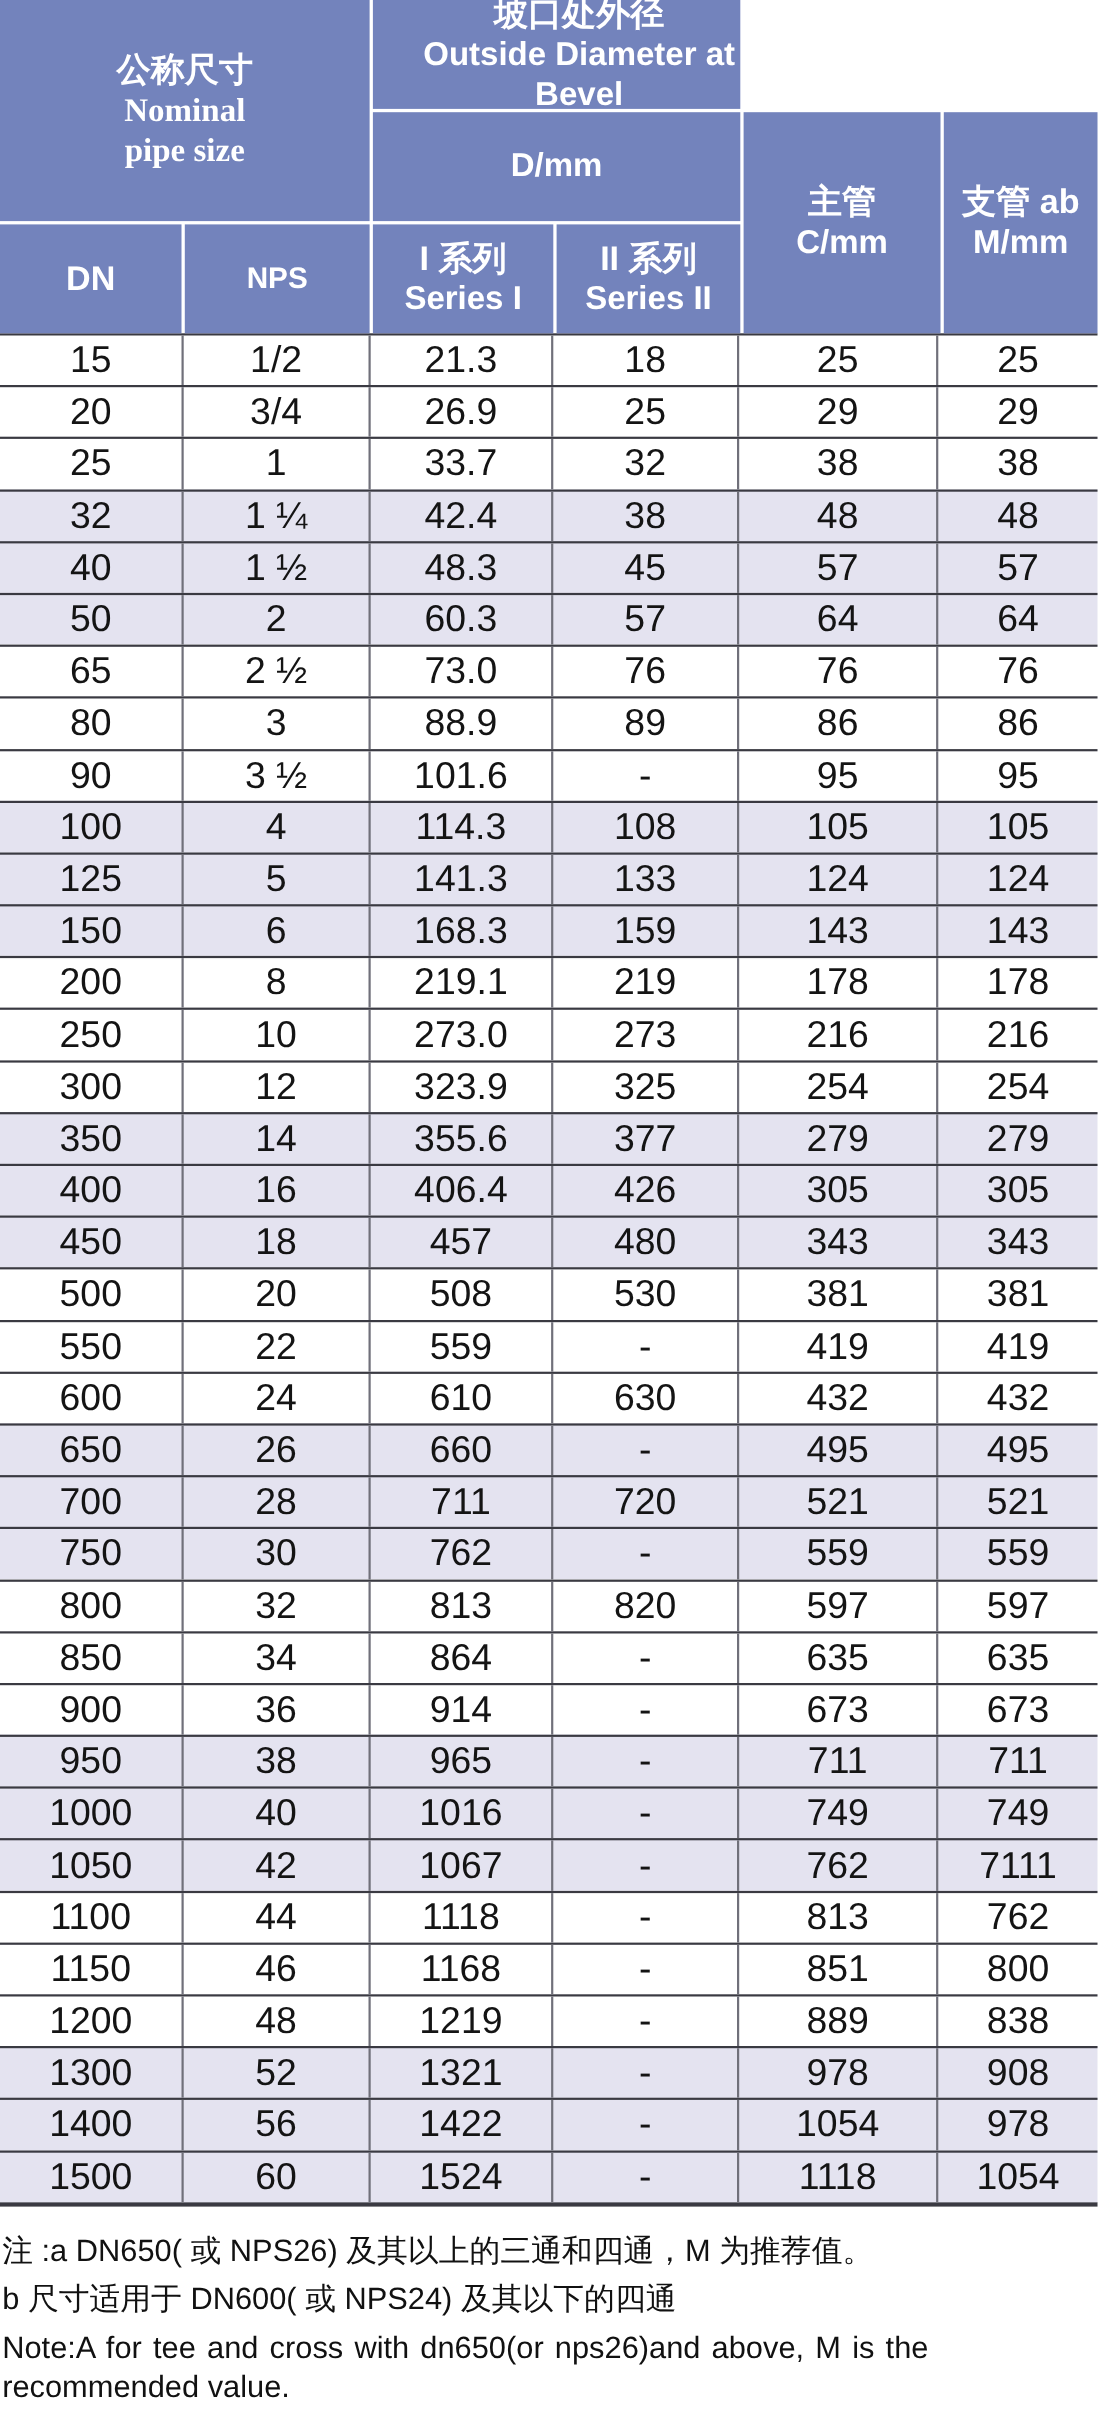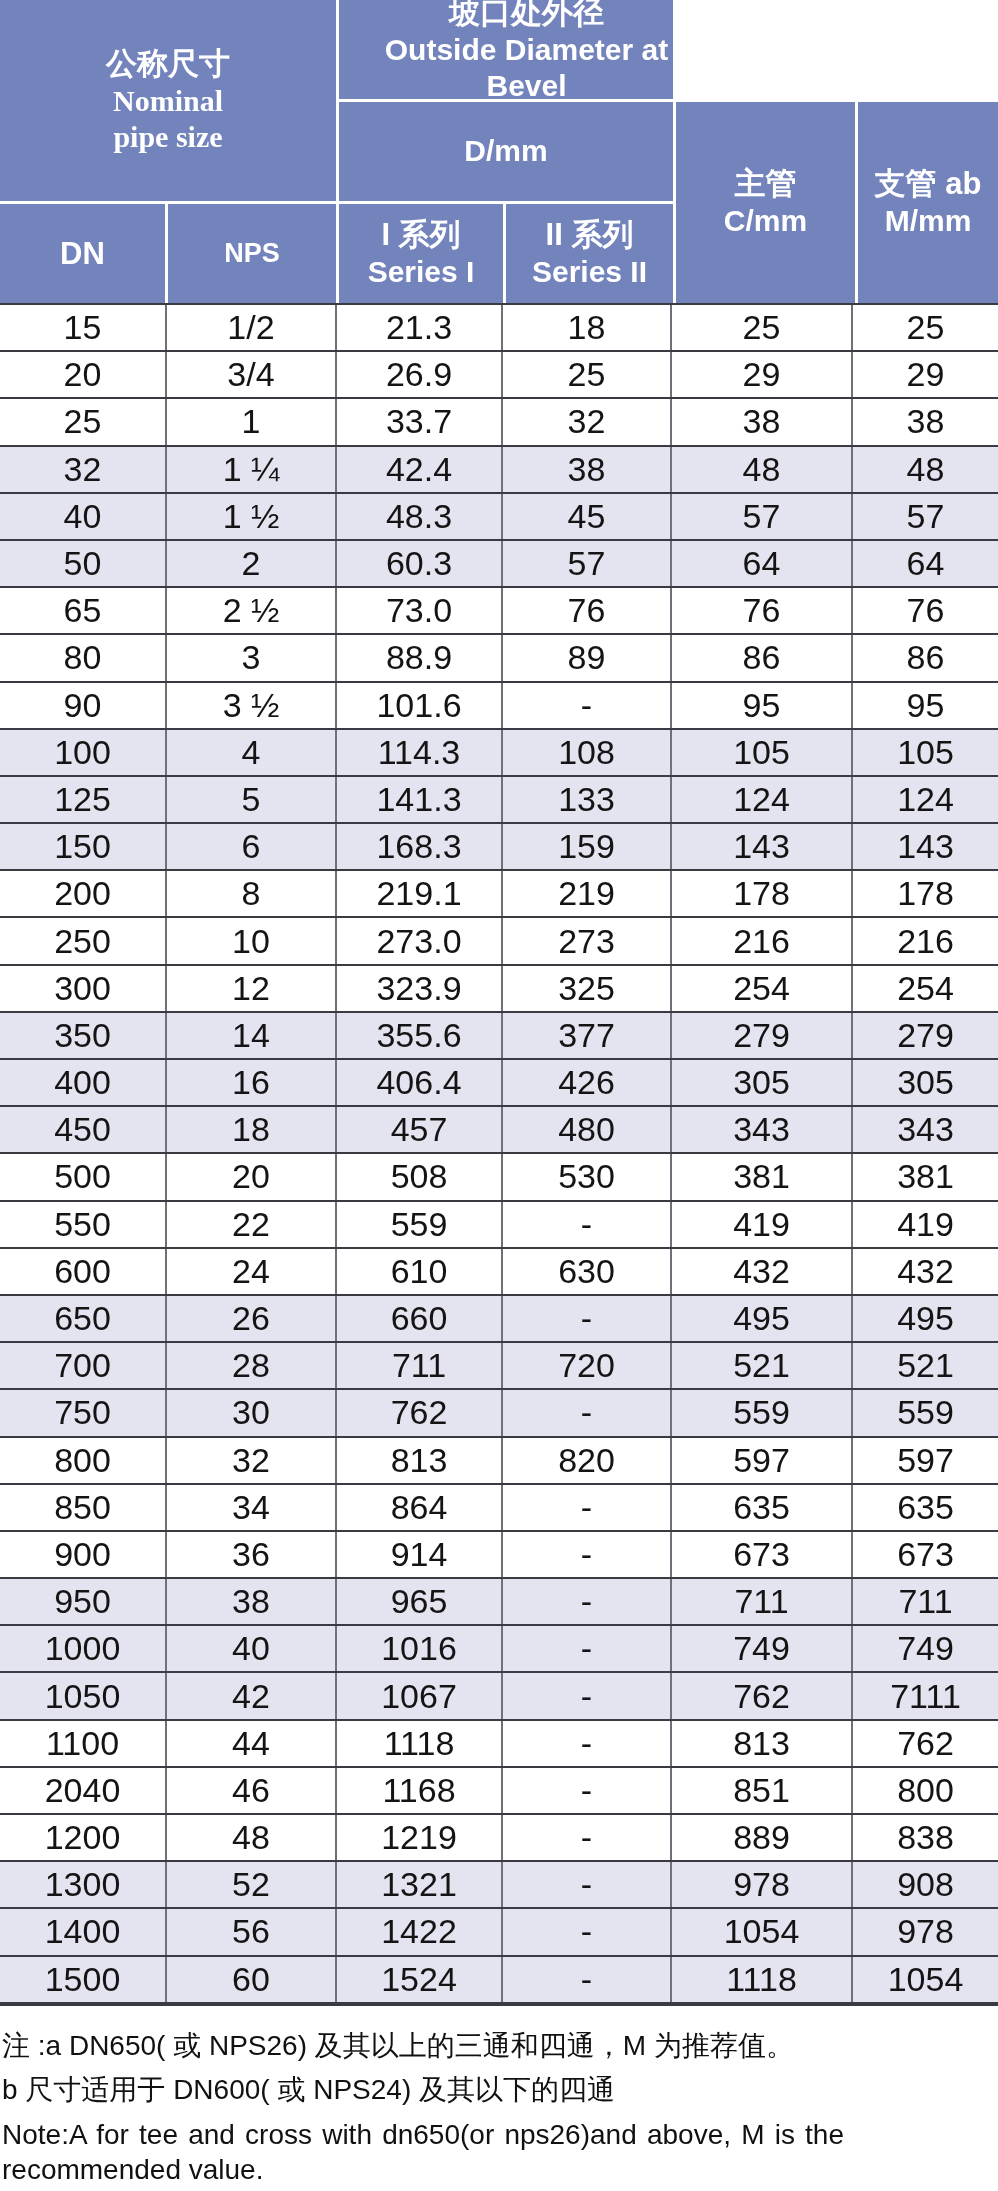--- a/index.html
+++ b/index.html
@@ -374,21 +374,21 @@
     </div>
       <div class="trow">
       <div class="td">1100</div>
       <div class="td">44</div>
       <div class="td">1118</div>
       <div class="td">-</div>
       <div class="td">813</div>
       <div class="td">762</div>
     </div>
       <div class="trow">
-      <div class="td">2040</div>
+      <div class="td">1150</div>
       <div class="td">46</div>
       <div class="td">1168</div>
       <div class="td">-</div>
       <div class="td">851</div>
       <div class="td">800</div>
     </div>
       <div class="trow">
       <div class="td">1200</div>
       <div class="td">48</div>
       <div class="td">1219</div>

